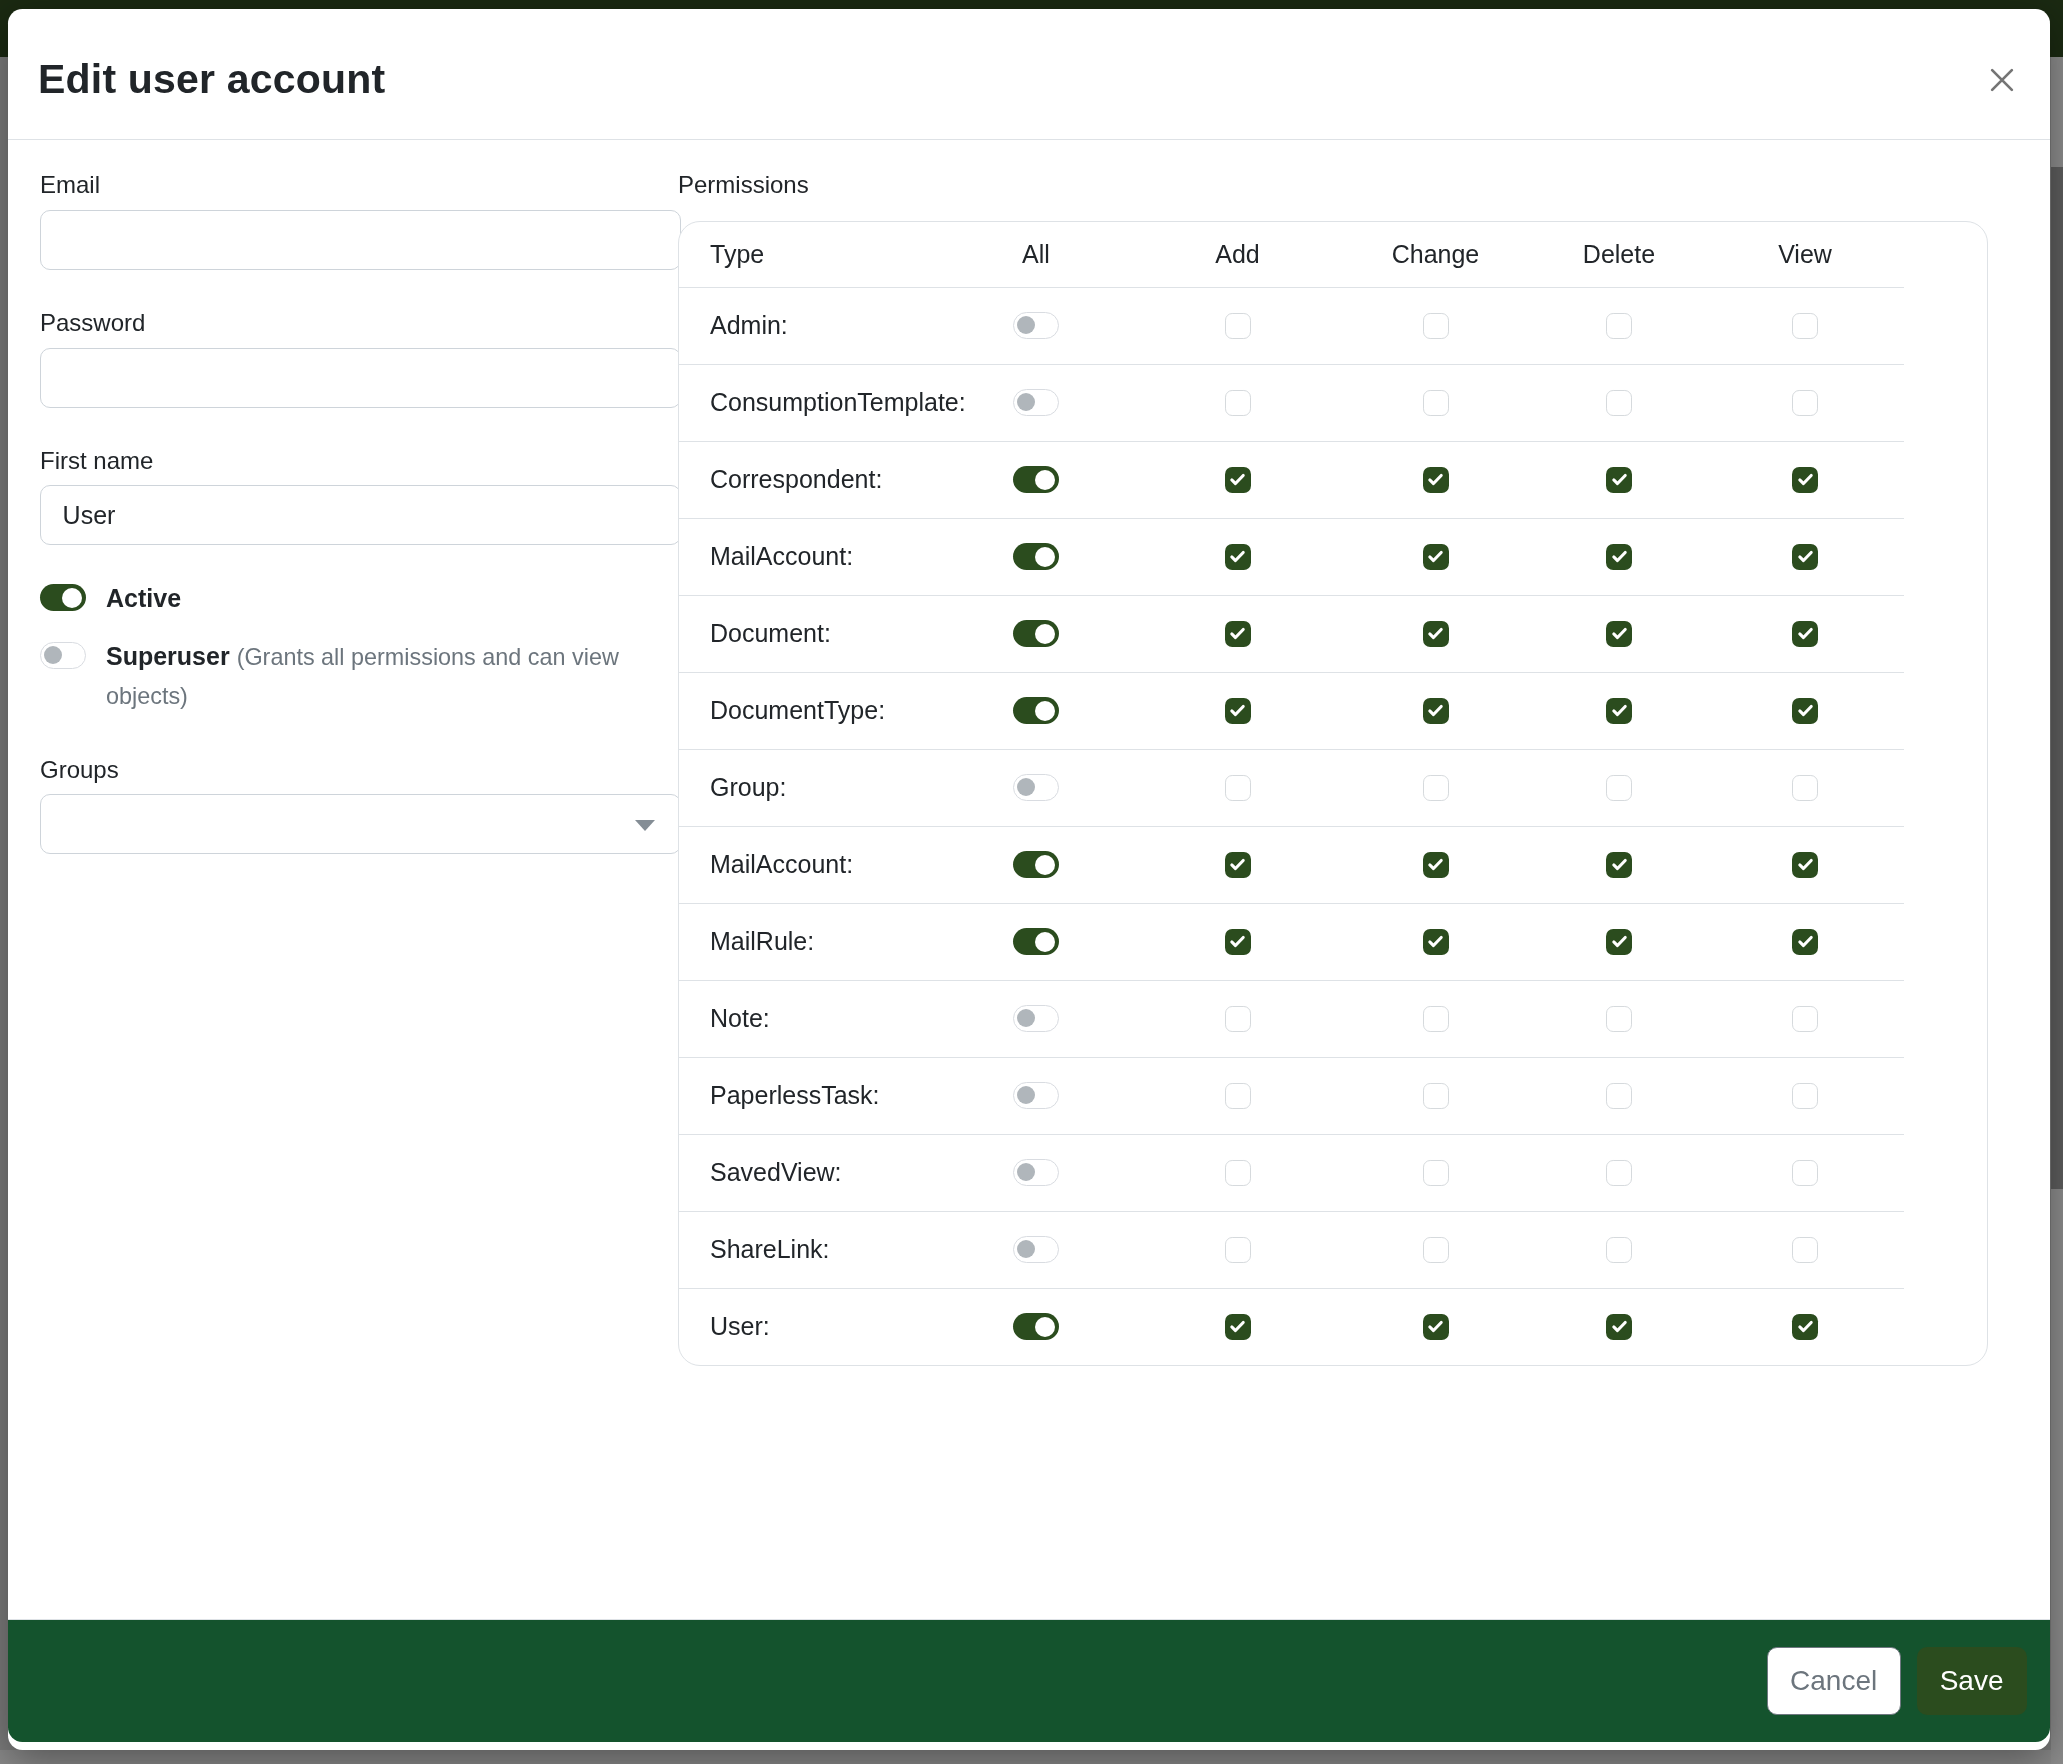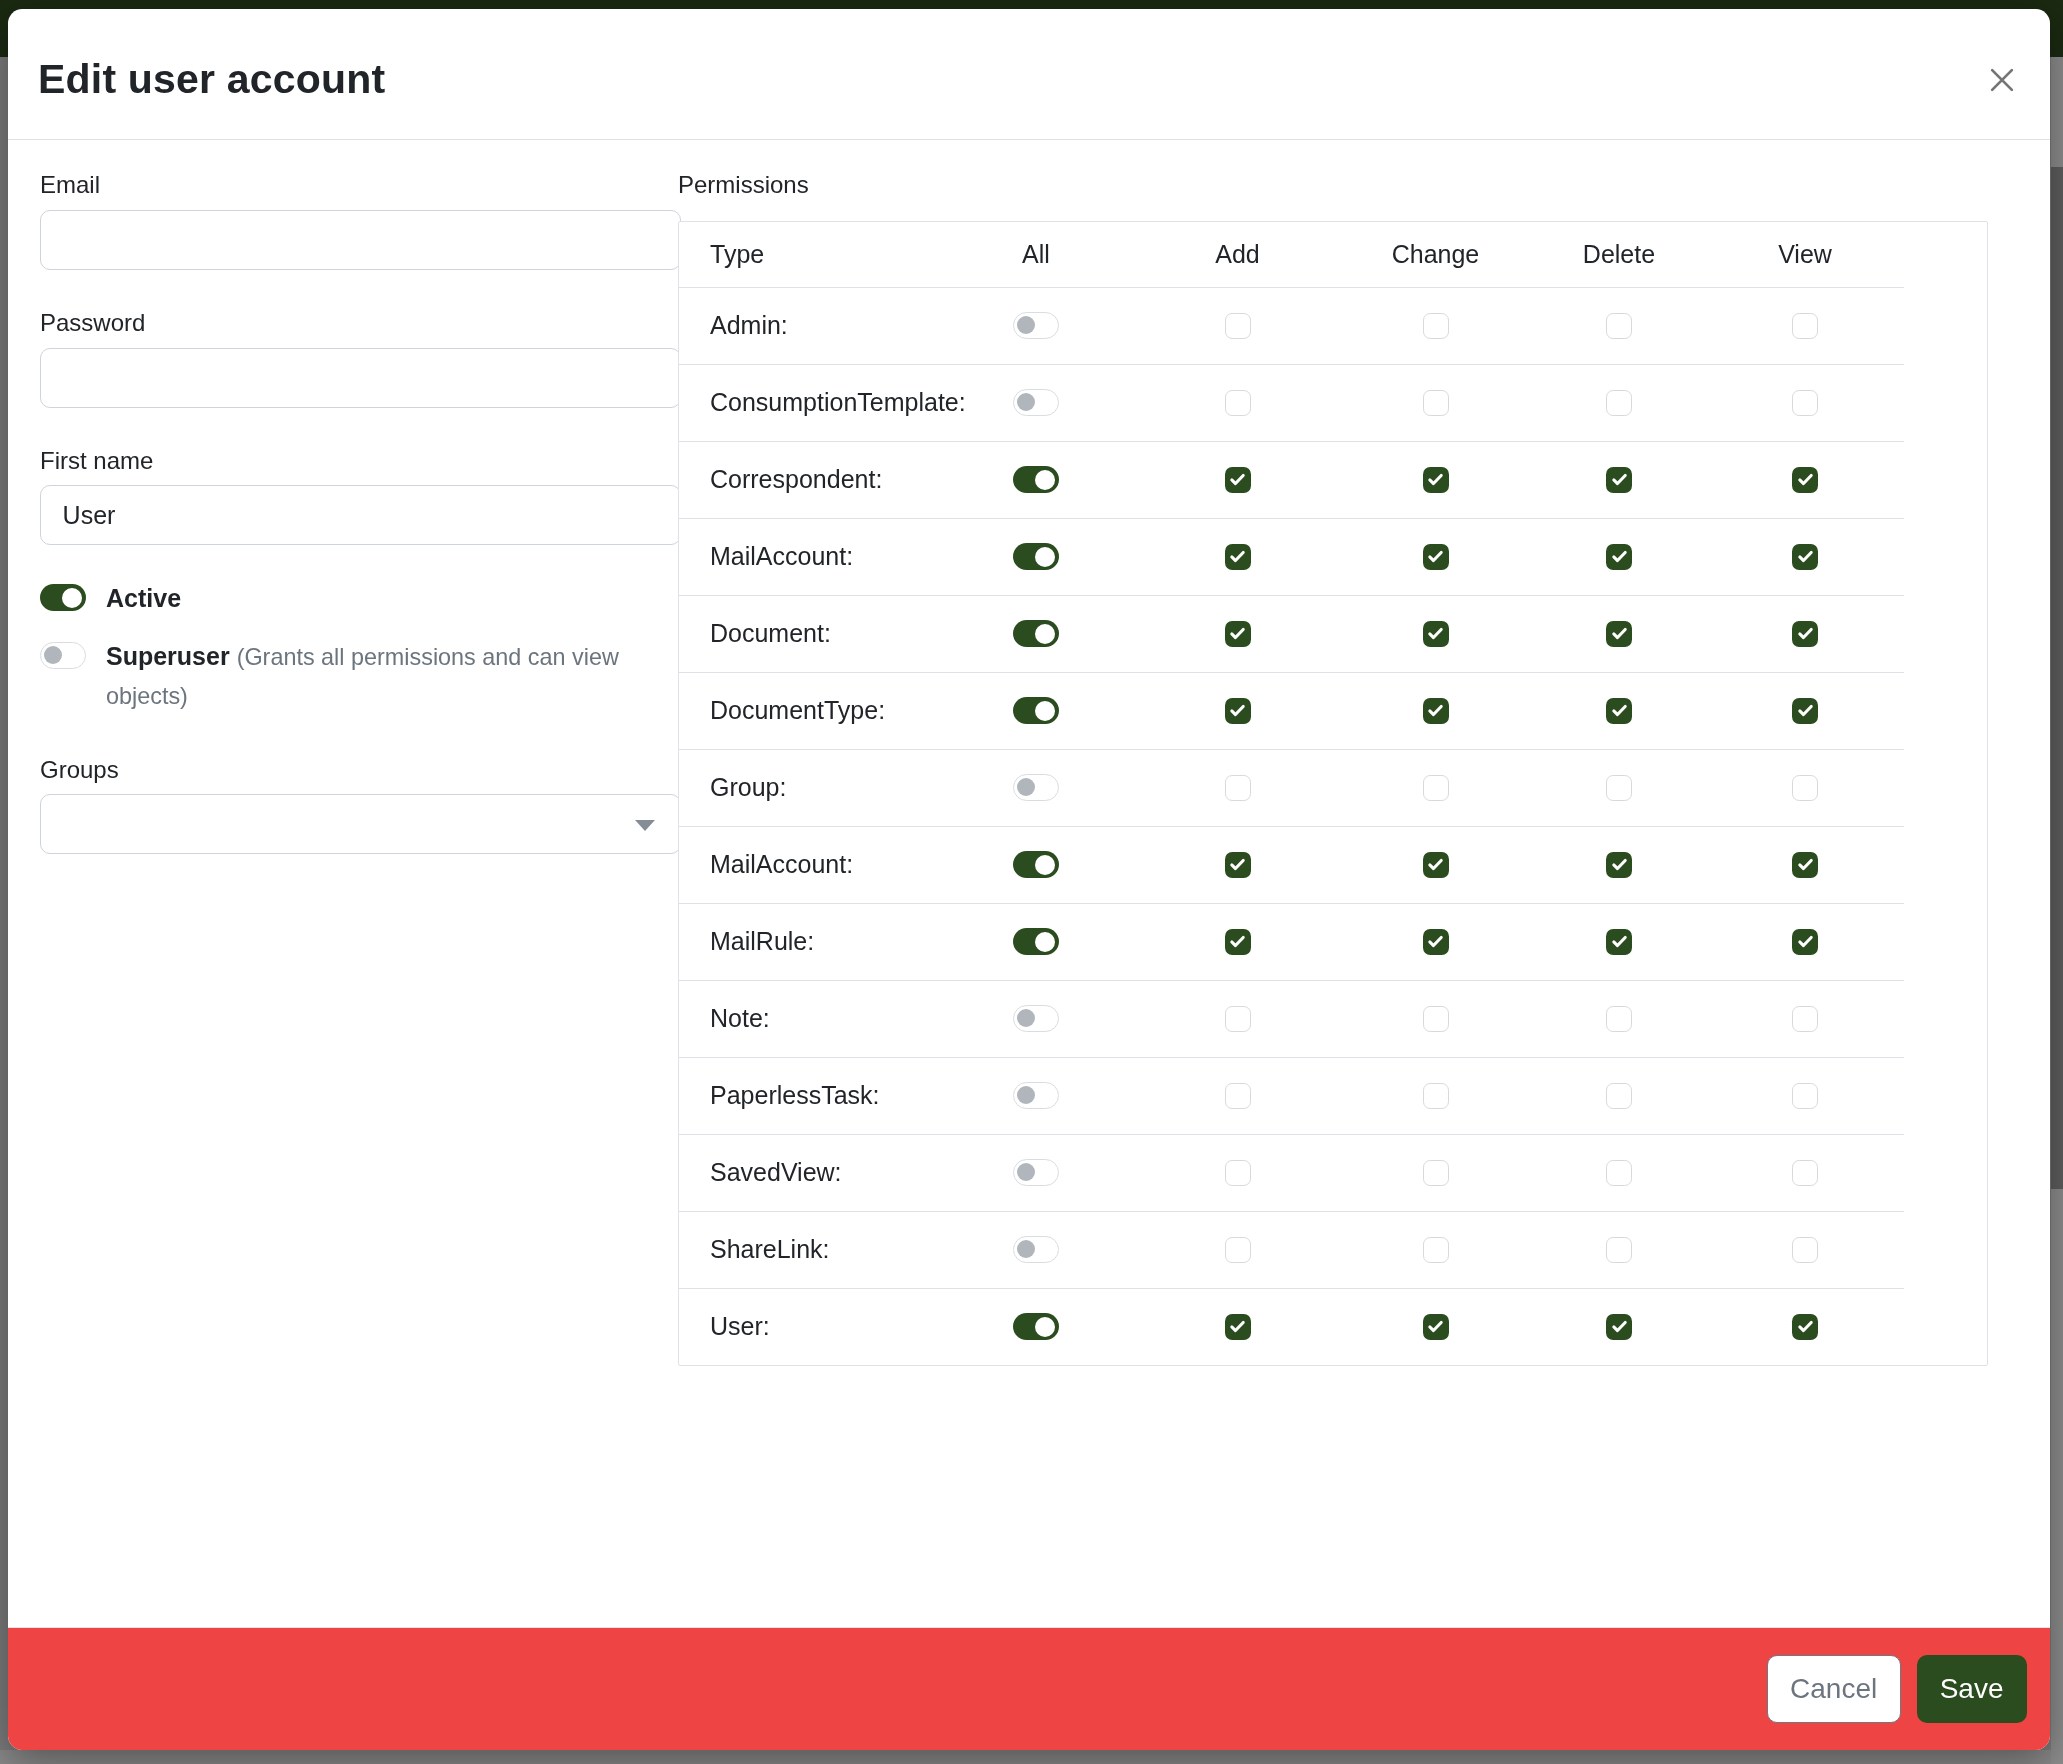--- a/index.html
+++ b/index.html
@@ -73,40 +73,40 @@
   }
   .select-caret{
     position:absolute;right:25px;top:25px;width:0;height:0;
     border-left:10px solid transparent;border-right:10px solid transparent;
     border-top:11.7px solid #848d95;
   }
   
   .right-col{position:absolute;left:670px;top:31px;width:1310px;}
   .perm-label{font-size:24px;color:var(--text);margin-bottom:21.6px;}
   .perm-table{
-    width:1310px;border:1.8px solid var(--border);border-radius:2px;
+    width:1310px;border:1.8px solid var(--border);border-radius:22px;
     padding-right:83px;overflow:hidden;background:#fff;
   }
   .perm-row{
     display:grid;grid-template-columns:258px 198px 205px 191px 176px 196px;
     align-items:center;height:77px;border-top:1.8px solid var(--border);
   }
   .perm-row.header{height:65px;border-top:none;}
   .cell-type{padding-left:31px;font-size:25px;color:var(--text);}
   .cell{display:flex;justify-content:center;align-items:center;}
   .perm-row.header .cell-type,.perm-row.header .cell{font-size:25px;color:var(--text);}
   .cb{width:26px;height:26px;border-radius:7.2px;display:flex;align-items:center;justify-content:center;}
   .cb.off{background:#fff;border:1.8px solid var(--cb-off-border);}
   .cb.on{background:var(--accent);}
   
   .modal-footer{
-    position:absolute;left:0;bottom:0;width:100%;height:123px;
+    position:absolute;left:0;bottom:8px;width:100%;height:123px;
     border-top:1.8px solid var(--border);
     display:flex;align-items:center;justify-content:flex-end;
-    padding-right:23.4px;gap:16px;border-radius:0 0 14.4px 14.4px;background:#ef4444;
+    padding-right:23.4px;gap:16px;border-radius:0 0 14.4px 14.4px;background:#14532d;
   }
   .btn{
     height:68px;border-radius:10px;font-family:"Liberation Sans",sans-serif;
     font-size:28px;display:flex;align-items:center;justify-content:center;cursor:pointer;
   }
   .btn-cancel{
     width:134px;background:#fff;color:var(--muted);border:1.8px solid #6f7780;
   }
   .btn-save{
     width:110px;background:var(--accent);color:#fff;border:none;

